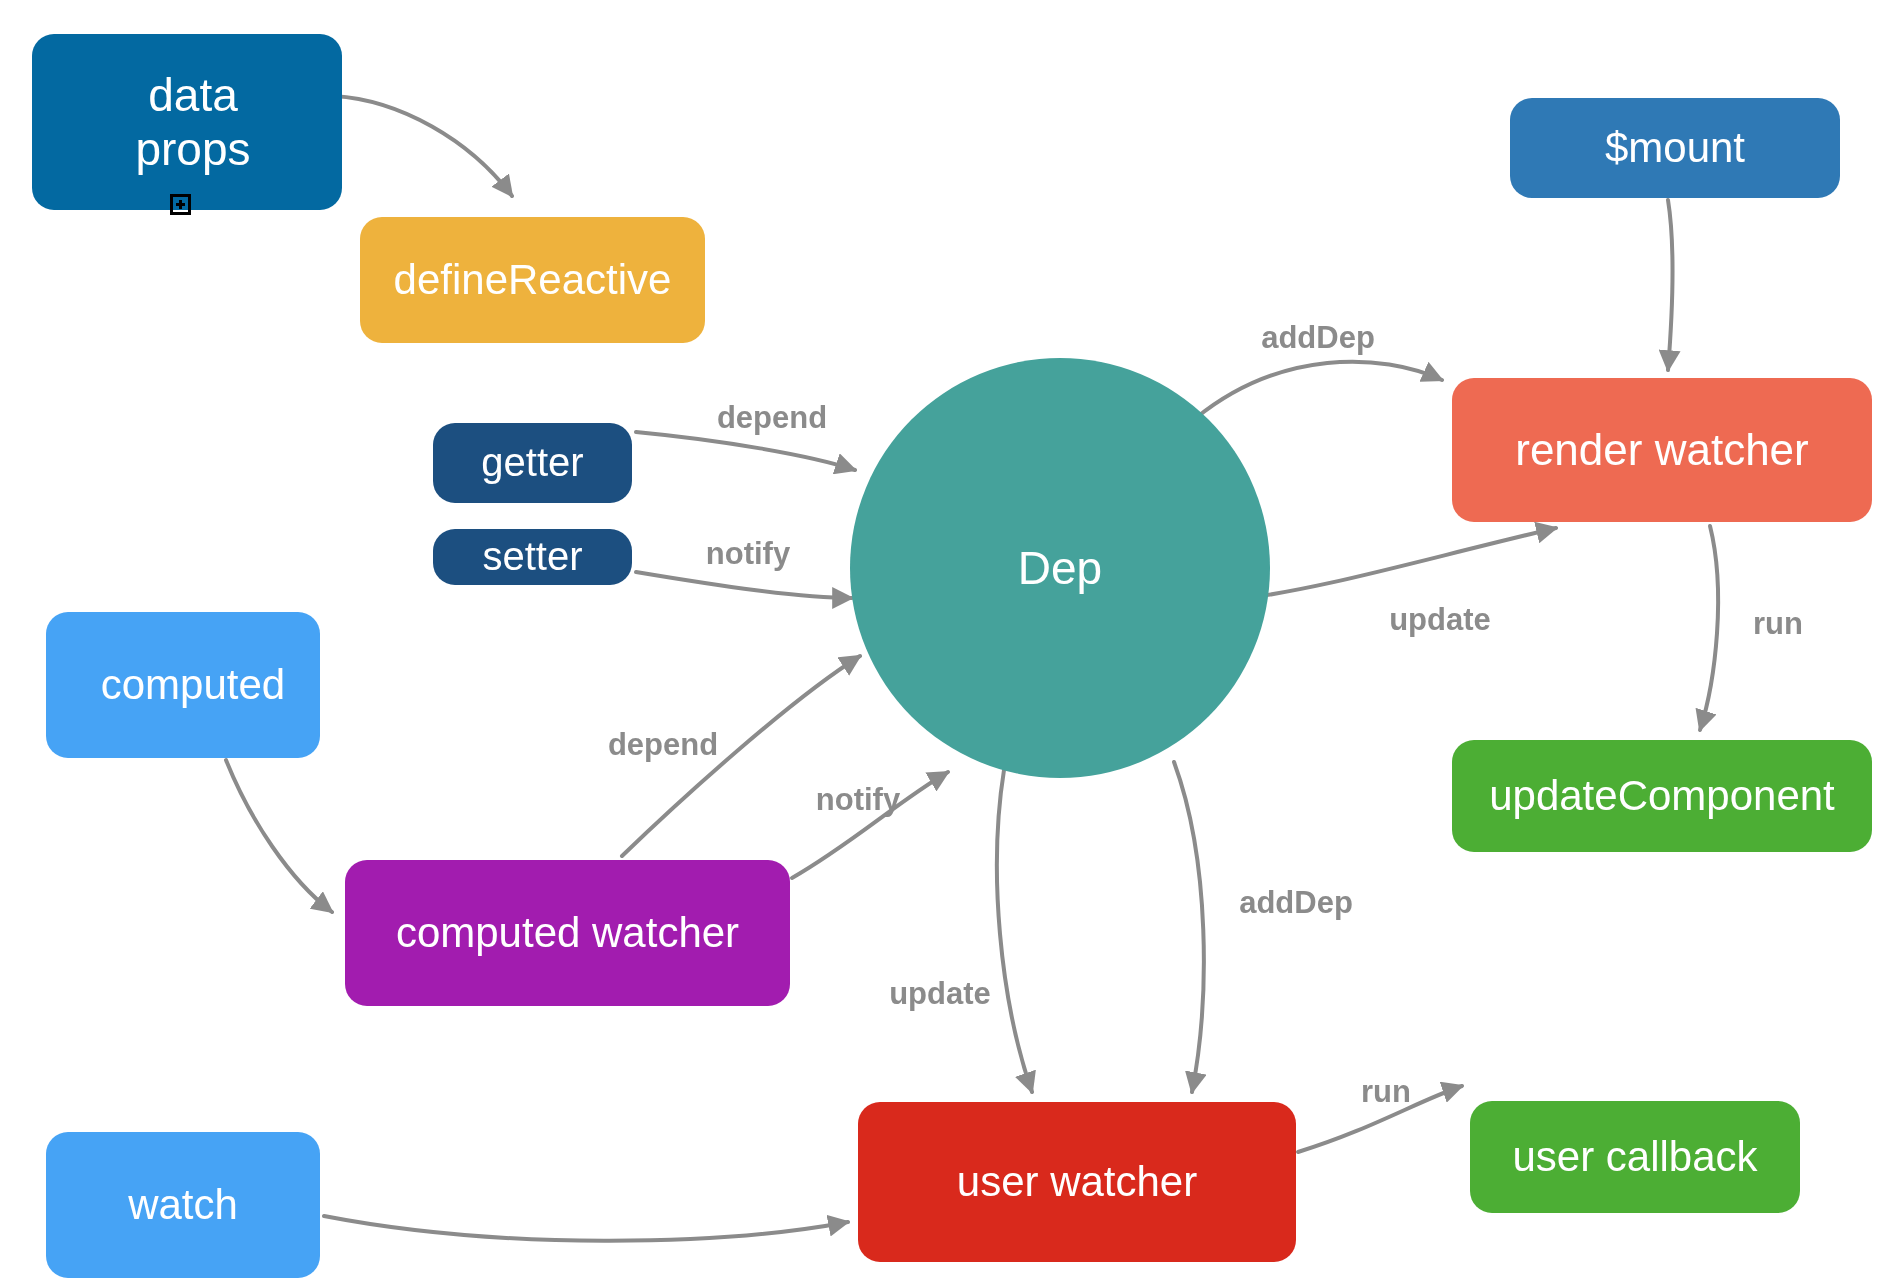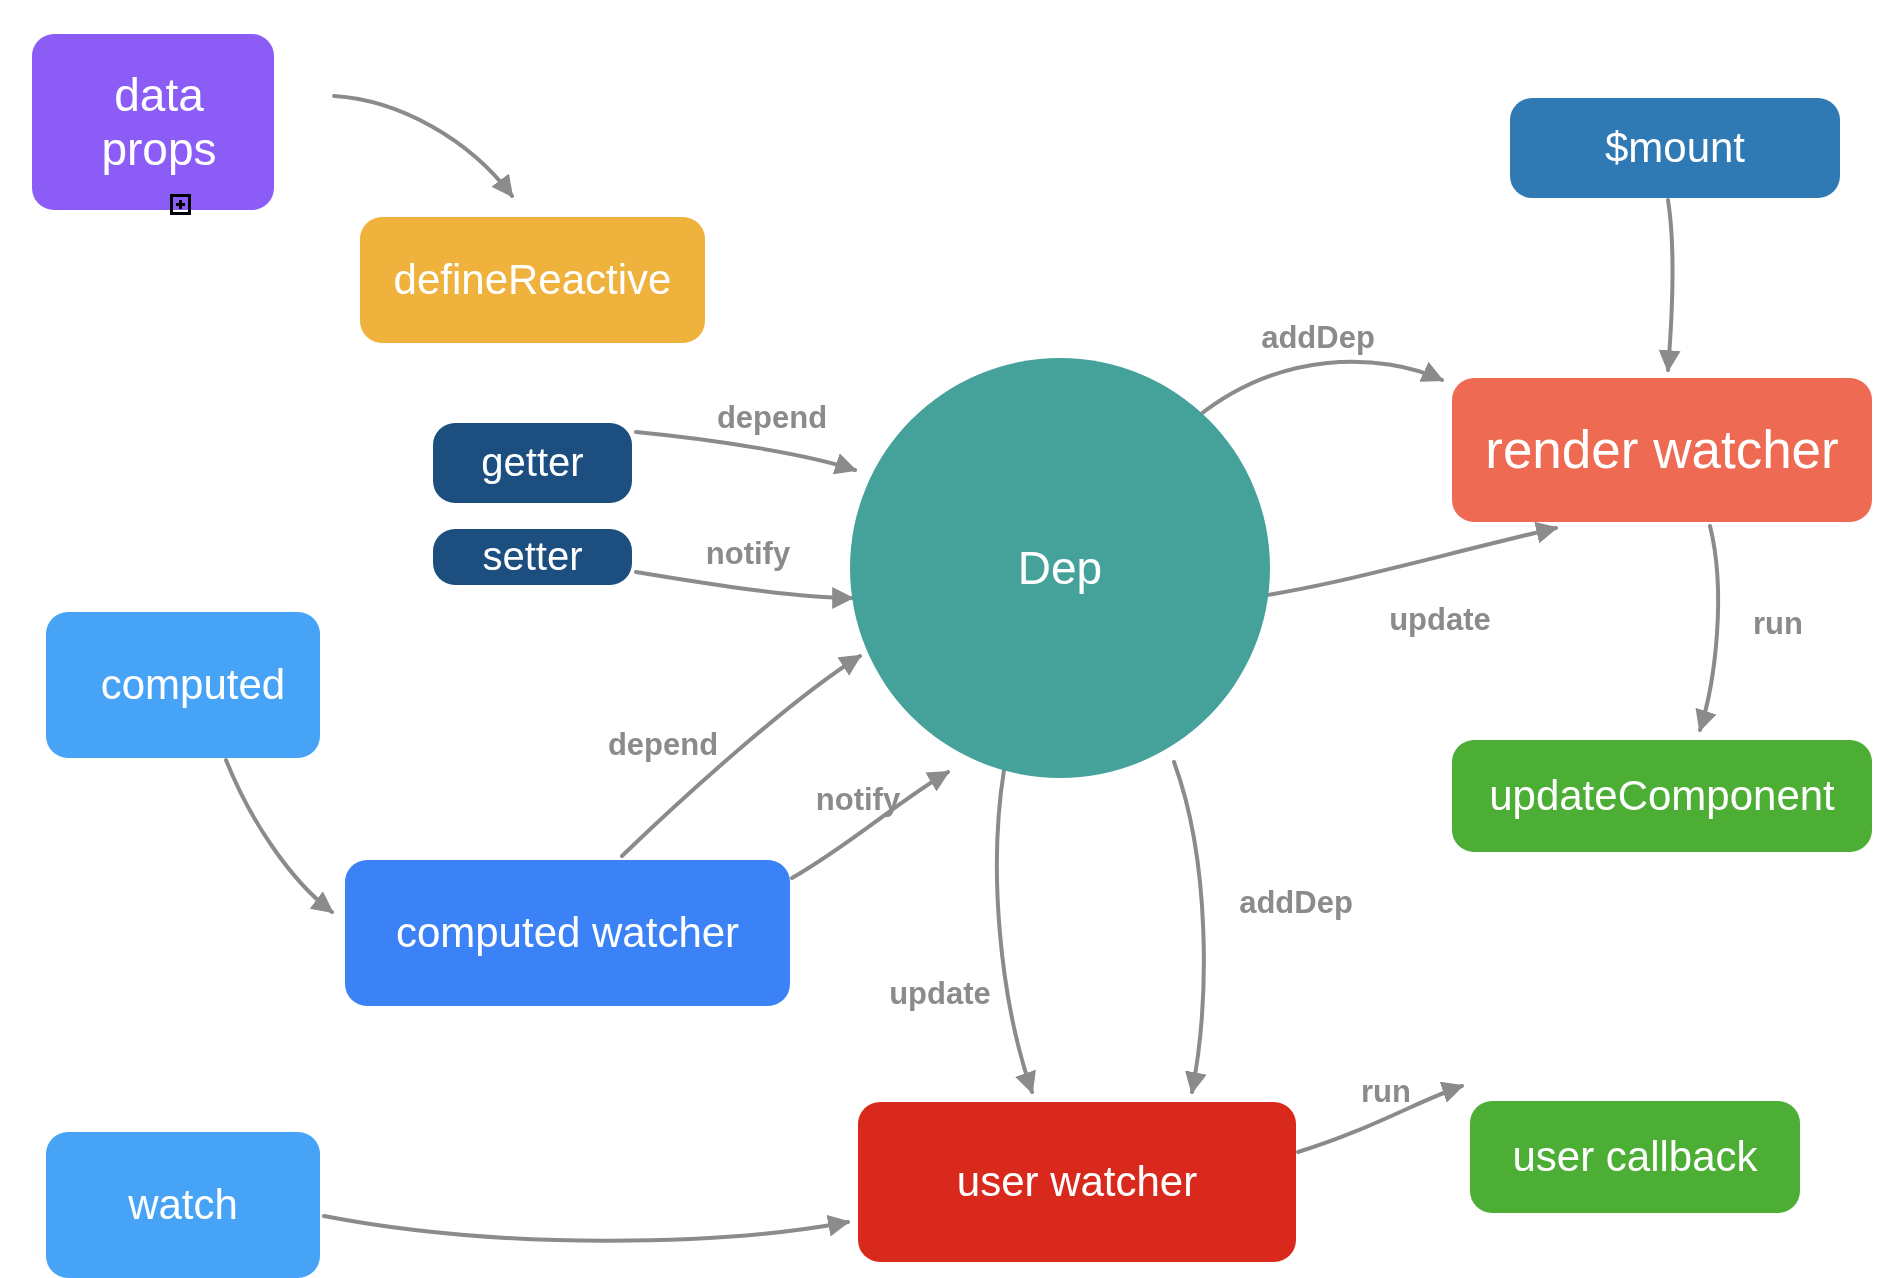--- a/index.html
+++ b/index.html
@@ -115,31 +115,31 @@
       <div class="edge-label" style="left: 858px; top: 800px; font-size: 31px;">notify</div>
       <div class="edge-label" style="left: 1318px; top: 338px; font-size: 31px;">addDep</div>
       <div class="edge-label" style="left: 1440px; top: 620px; font-size: 31px;">update</div>
       <div class="edge-label" style="left: 1778px; top: 624px; font-size: 31px;">run</div>
       <div class="edge-label" style="left: 940px; top: 994px; font-size: 31px;">update</div>
       <div class="edge-label" style="left: 1296px; top: 903px; font-size: 31px;">addDep</div>
       <div class="edge-label" style="left: 1386px; top: 1092px; font-size: 31px;">run</div>
     </div>
 
   <div id="nodes">
-      <div class="node rect" style="left: 32px; top: 34px; width: 242px; height: 176px; background: #8b5cf6; font-size: 46px; padding-left: 12px;"><span>data
+      <div class="node rect" style="left: 32px; top: 34px; width: 310px; height: 176px; background: #0369a1; font-size: 46px; padding-left: 12px;"><span>data
 props</span></div>
       <div class="node rect" style="left: 360px; top: 217px; width: 345px; height: 126px; background: rgb(238, 178, 61); font-size: 42px;"><span>defineReactive</span></div>
       <div class="node rect" style="left: 433px; top: 395px; width: 199px; height: 80px; background: rgb(28, 79, 128); font-size: 40px; margin-top: 28px;"><span>getter</span></div>
       <div class="node rect" style="left: 433px; top: 529px; width: 199px; height: 56px; background: rgb(28, 79, 128); font-size: 40px;"><span>setter</span></div>
       <div class="node rect" style="left: 46px; top: 612px; width: 274px; height: 146px; background: rgb(70, 163, 245); font-size: 42px; padding-left: 20px;"><span>computed</span></div>
       <div class="node rect" style="left: 46px; top: 1132px; width: 274px; height: 146px; background: rgb(70, 163, 245); font-size: 42px;"><span>watch</span></div>
-      <div class="node rect" style="left: 345px; top: 860px; width: 445px; height: 146px; background: #3b82f6; font-size: 42px;"><span>computed watcher</span></div>
+      <div class="node rect" style="left: 345px; top: 860px; width: 445px; height: 146px; background: #a21caf; font-size: 42px;"><span>computed watcher</span></div>
       <div class="node circle" style="left: 850px; top: 358px; width: 420px; height: 420px; background: rgb(69, 162, 155); font-size: 46px;"><span>Dep</span></div>
       <div class="node rect" style="left: 858px; top: 1102px; width: 438px; height: 160px; background: rgb(217, 41, 28); font-size: 42px;"><span>user watcher</span></div>
-      <div class="node rect" style="left: 1452px; top: 378px; width: 420px; height: 144px; background: rgb(238, 106, 82); font-size: 53px;"><span>render watcher</span></div>
+      <div class="node rect" style="left: 1452px; top: 378px; width: 420px; height: 144px; background: rgb(238, 106, 82); font-size: 44px;"><span>render watcher</span></div>
       <div class="node rect" style="left: 1510px; top: 98px; width: 330px; height: 100px; background: rgb(47, 121, 181); font-size: 42px;"><span>$mount</span></div>
       <div class="node rect" style="left: 1452px; top: 740px; width: 420px; height: 112px; background: rgb(76, 174, 52); font-size: 42px;"><span>updateComponent</span></div>
       <div class="node rect" style="left: 1470px; top: 1101px; width: 330px; height: 112px; background: rgb(76, 174, 52); font-size: 42px;"><span>user callback</span></div>
     </div>
 
   <div class="cursor-plus" id="cursor" style="left: 170px; top: 194px;"></div>
 
 </div>
 
 </body></html>

